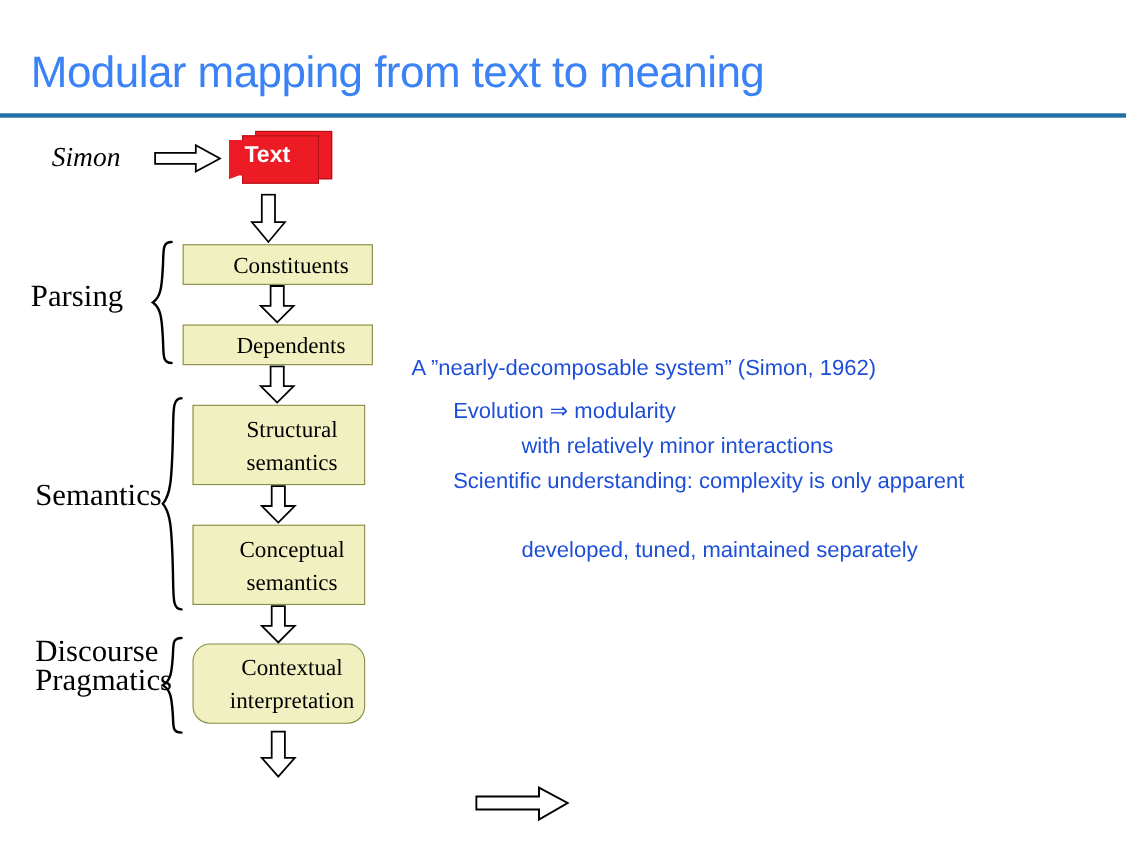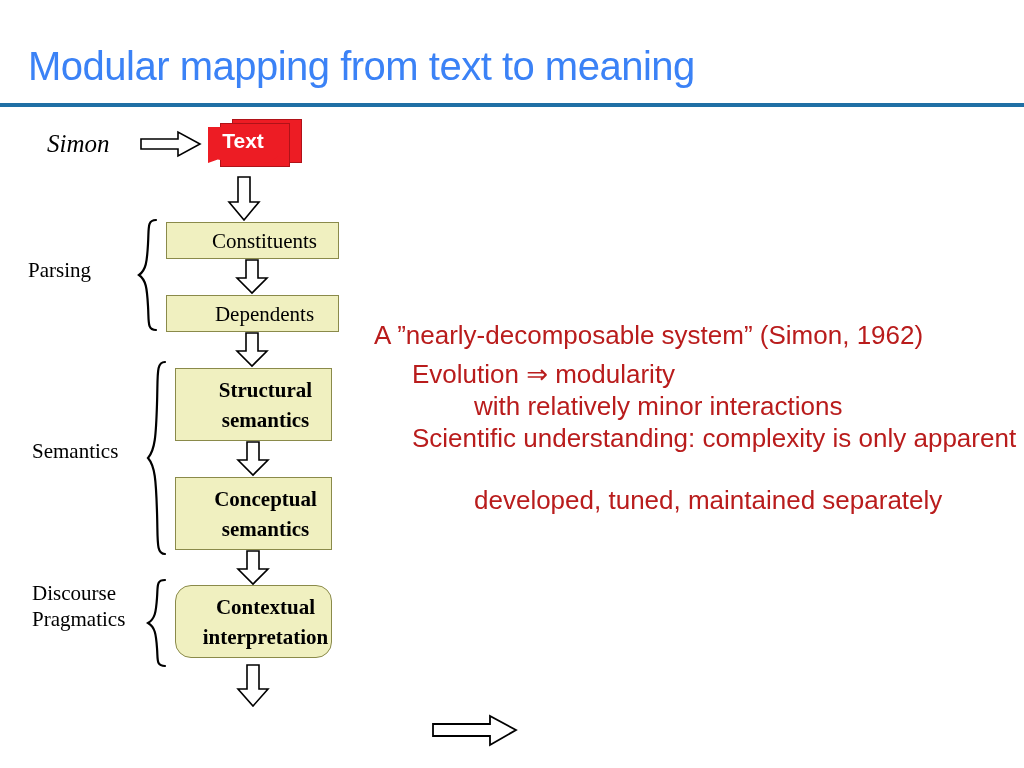--- a/index.html
+++ b/index.html
@@ -91,21 +91,21 @@
     display: flex;
     align-items: center;
     justify-content: center;
     text-align: center;
     font-family: "Liberation Serif", serif;
     font-size: 21px;
     line-height: 26px;
     color: #000000;
     padding-left: 24px;
   }
-  .fbox.two-line { line-height: 30px; font-weight: bold; }
+  .fbox.two-line { line-height: 30px; }
 
   
   .kbox {
     position: absolute;
     left: 105px; top: 712px;
     width: 308px; height: 37px;
     background: #F21A1A;
     border: 1.5px solid #7A1111;
     box-sizing: border-box;
     display: flex;
@@ -114,39 +114,39 @@
     font-family: "Liberation Serif", serif;
     font-weight: bold;
     font-size: 20px;
     color: #ffffff;
   }
 
   
   .stage-label {
     position: absolute;
     font-family: "Liberation Serif", serif;
-    font-size: 21px;
+    font-size: 28px;
     line-height: 26px;
     text-align: left;
     white-space: pre-line;
   }
 
   
   .brace { position: absolute; }
 
   
   .arrow { position: absolute; }
 
   
   .rtext {
     position: absolute;
     font-family: "Liberation Sans", sans-serif;
-    font-size: 26px;
+    font-size: 20px;
     line-height: 21px;
-    color: #b91c1c;
+    color: #1d4ed8;
     white-space: nowrap;
   }
   .rtext.l1 { left: 374px; top: 325px; }
   .rtext.l2 { left: 412px; top: 364px; }
   .rtext.l3 { left: 474px; top: 396px; }
   .rtext.l4 { left: 412px; top: 428px; }
   .rtext.l5 { left: 412px; top: 459px; }
   .rtext.l6 { left: 474px; top: 490px; }
 
   .out-text {

